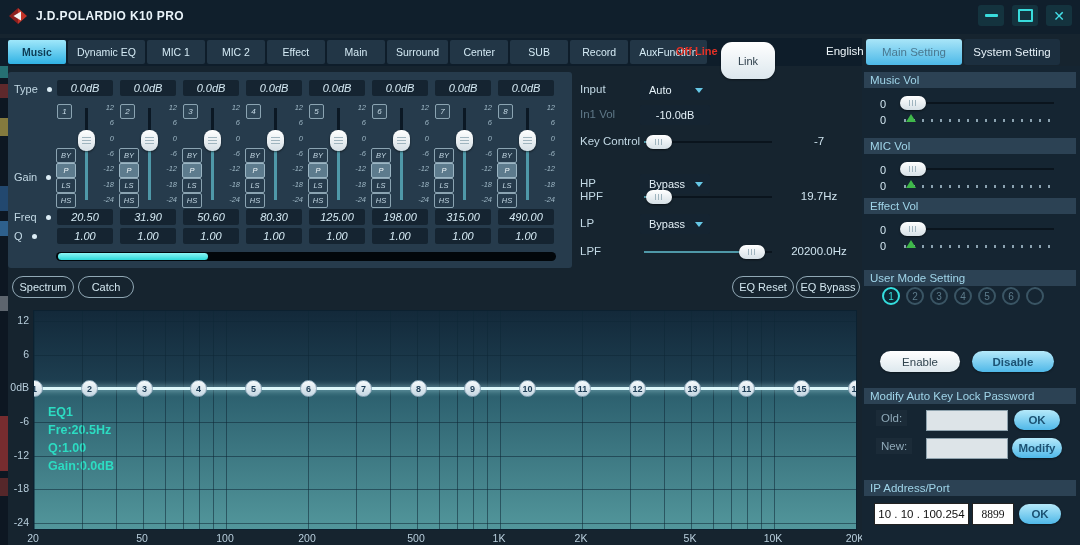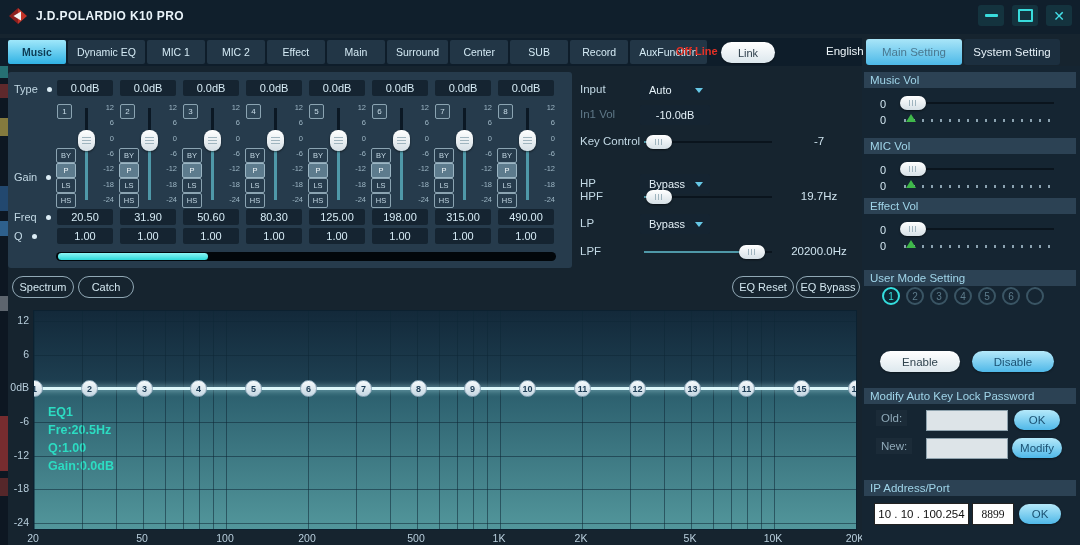--- a/index.html
+++ b/index.html
@@ -14,21 +14,21 @@
   .glyph-min{width:13px;height:3px;background:#39dcdc;border-radius:1px;}
   .glyph-max{width:11px;height:9px;border:2px solid #39dcdc;border-radius:1px;}
   .glyph-close{color:#44e0e8;font-size:14px;font-weight:bold;line-height:14px;}
   
   .tabbar-bg{position:absolute;left:0;top:38px;width:862px;height:28px;background:#0e1d2a;}
   #nav-tabs{position:absolute;left:8px;top:40px;display:flex;gap:2px;}
   .tab{height:24px;padding:0 9px;min-width:40px;display:flex;align-items:center;justify-content:center;
        background:#223646;color:#d4eaf4;font-size:10.5px;border-radius:2px;white-space:nowrap;cursor:default;}
   .tab.active{background:linear-gradient(180deg,#9fe7fa,#30b2e4);color:#0d3c55;font-weight:bold;}
   .offline{position:absolute;left:676px;top:45px;font-size:11px;font-weight:bold;color:#e43126;white-space:nowrap;}
-  .link-btn{position:absolute;left:721px;top:42px;width:54px;height:21px;border-radius:11px;
+  .link-btn{position:absolute;left:721px;top:42px;width:54px;height:37px;border-radius:11px;
        background:linear-gradient(180deg,#ffffff,#dce7ed);color:#2c3e4a;font-size:11px;
        display:flex;align-items:center;justify-content:center;box-shadow:0 1px 2px rgba(0,0,0,.45);}
   .lang{position:absolute;left:826px;top:45px;font-size:11.5px;color:#eef6fa;}
   #settings-tabs{position:absolute;left:866px;top:39px;display:flex;gap:2px;}
   .settings-tab{width:96px;height:26px;display:flex;align-items:center;justify-content:center;
        background:#1c2f3f;color:#e6f1f8;font-size:11.5px;border-radius:3px;}
   .settings-tab.active{background:linear-gradient(180deg,#a9e5f8,#4cb9e8);color:#4a7890;}
   
   .edge-strip{position:absolute;left:0;top:66px;width:8px;height:479px;background:#0d1722;}
   .edge-strip .seg{position:absolute;left:0;width:8px;opacity:.75;}
@@ -38,21 +38,21 @@
   .seg4{top:120px;height:25px;background:#2a5a8a;}
   .seg5{top:155px;height:15px;background:#3a7ab0;}
   .seg6{top:230px;height:15px;background:#788088;}
   .seg7{top:350px;height:55px;background:#9a3434;}
   .seg8{top:412px;height:18px;background:#6e2e2e;}
   
   .eq-panel{position:absolute;left:8px;top:72px;width:564px;height:196px;background:#263b4c;border-radius:3px;}
   .rl{position:absolute;left:6px;font-size:11px;color:#c2d8e4;white-space:nowrap;}
   .rl::after{content:'';display:inline-block;width:5px;height:5px;border-radius:50%;background:#dcedf5;margin-left:9px;vertical-align:1px;}
   .rl-type{top:11px;}.rl-gain{top:99px;}.rl-freq{top:139px;}.rl-q{top:158px;}
-  #strips{position:absolute;left:48px;top:8px;display:flex;gap:5px;}
+  #strips{position:absolute;left:48px;top:8px;display:flex;gap:5px;font-style:italic;}
   .strip{width:58px;display:flex;flex-direction:column;align-items:center;}
   .val{width:56px;height:16px;background:#152431;border-radius:2px;color:#d6ebf5;font-size:11px;
        display:flex;align-items:center;justify-content:center;}
   .mt1{margin-top:1px;}.mt3{margin-top:3px;}
   .strip-body{position:relative;width:58px;height:108px;margin-top:4px;}
   .badge{position:absolute;left:1px;top:4px;width:13px;height:13px;border:1px solid #8ba4b2;border-radius:2px;
        background:#2e4556;color:#c8dce8;font-size:8px;display:flex;align-items:center;justify-content:center;}
   .chbtn{position:absolute;left:0;width:18px;height:13px;border:1px solid #8ba4b2;border-radius:2px;
        color:#c2d6e2;font-size:7.5px;display:flex;align-items:center;justify-content:center;}
   .chbtn.active{background:#5d7b8d;color:#f2f8fb;border-color:#9cb6c4;}
@@ -118,21 +118,21 @@
   .rp-tri{position:absolute;width:0;height:0;border-left:5px solid transparent;border-right:5px solid transparent;
        border-bottom:8px solid #3fb84a;}
   .sec-um{top:204px;}.sec-kpl{top:266px;}.sec-pw{top:322px;}.sec-ip{top:414px;}
   #um-circles{position:absolute;left:20px;top:221px;display:flex;gap:6px;}
   .um-circle{width:18px;height:18px;border-radius:50%;border:2px solid #3a5564;box-sizing:border-box;
        color:#5d7c8c;font-size:10px;display:flex;align-items:center;justify-content:center;}
   .um-circle.active{border-color:#35dede;color:#35dede;background:#0d2733;}
   .btn-white,.btn-cyan{display:flex;align-items:center;justify-content:center;border-radius:11px;font-size:11.5px;
        box-shadow:0 1px 2px rgba(0,0,0,.4);}
   .btn-white{background:linear-gradient(180deg,#ffffff,#dde8ee);color:#30444f;}
-  .btn-cyan{background:linear-gradient(180deg,#b5e9fa,#4fb8e8);color:#1c5273;}
+  .btn-cyan{background:linear-gradient(180deg,#b5e9fa,#4fb8e8);color:#1c5273;font-weight:bold;}
   .kpl-enable{position:absolute;left:18px;top:285px;width:80px;height:21px;}
   .kpl-disable{position:absolute;left:110px;top:285px;width:82px;height:21px;}
   .pw-label{position:absolute;left:14px;font-size:11.5px;color:#8fa9b8;background:#1b2b38;padding:2px 5px;}
   .pw-old{top:344px;}.pw-new{top:372px;}
   .pw-input{position:absolute;left:64px;width:80px;height:19px;background:#dde4e8;border:1px solid #8fa3ae;padding:0;}
   .pw-old-input{top:344px;}.pw-new-input{top:372px;}
   .pw-ok{position:absolute;left:152px;top:344px;width:46px;height:20px;}
   .pw-modify{position:absolute;left:150px;top:372px;width:50px;height:20px;}
   .ip-input,.port-input{position:absolute;top:437px;height:20px;background:#ffffff;border:1px solid #222;
        color:#111;font-size:11.5px;text-align:center;padding:0;font-family:"Liberation Sans",sans-serif;}

